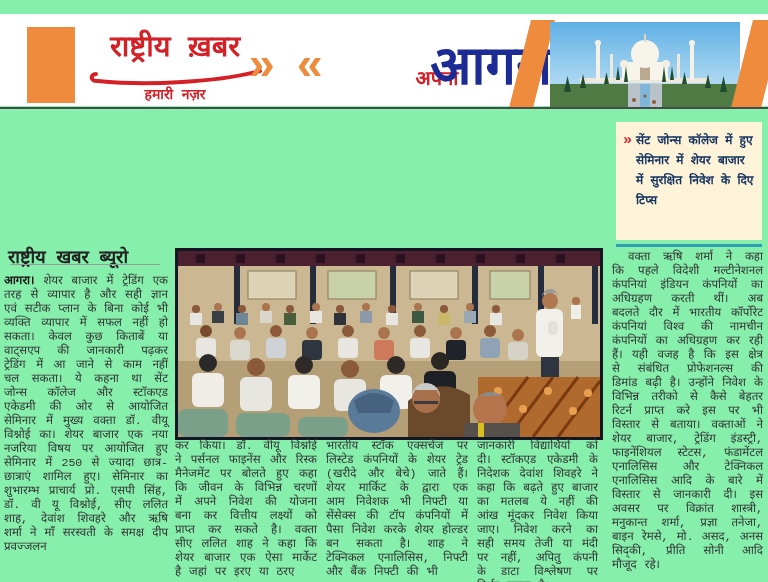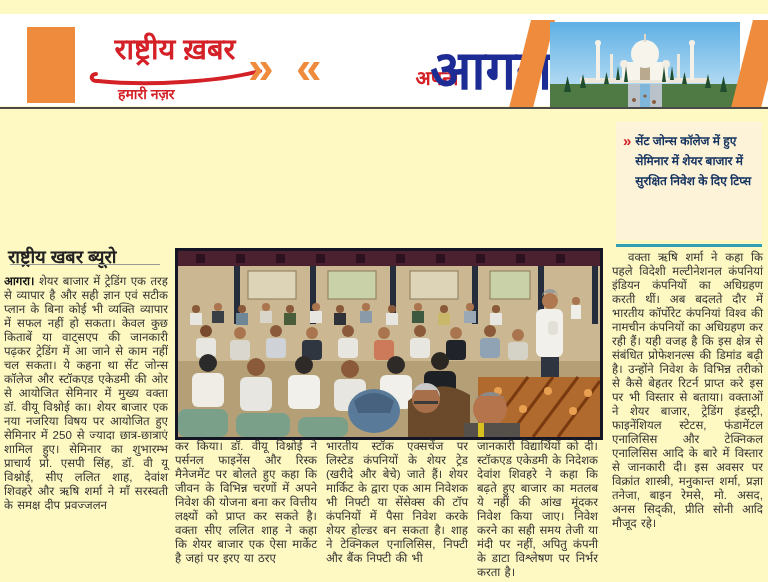--- a/index.html
+++ b/index.html
@@ -1,27 +1,27 @@
 <!DOCTYPE html>
 <html lang="hi"><head>
 <meta charset="utf-8">
 <style>
   html,body{margin:0;padding:0;background:#e9e9e9;}
   .page{
-    position:relative;width:768px;height:582px;background:#fef9c3;
-    font-family:Liberation Sans, sans-serif;overflow:hidden;
+    position:relative;width:768px;height:582px;background:#86efac;
+    font-family:Liberation Mono, monospace;overflow:hidden;
     margin:0 auto;
   }
   
   .mast{position:absolute;left:0;top:14px;width:768px;height:92px;background:#fff;}
   .mast-block{position:absolute;left:27px;top:13px;width:48px;height:76px;background:#ef8b3d;}
   .logo-title{position:absolute;left:80px;top:18px;width:190px;text-align:center;
     font-size:29px;font-weight:bold;color:#d42127;line-height:34px;white-space:nowrap;}
   .logo-swoosh{position:absolute;left:88px;top:54px;width:176px;height:18px;}
-  .logo-tagline{position:absolute;left:118px;top:70px;width:150px;
+  .logo-tagline{position:absolute;left:100px;top:70px;width:150px;text-align:center;
     font-size:14px;font-weight:bold;color:#d42127;white-space:nowrap;}
   .chev{position:absolute;font-weight:bold;color:#ef8b3d;font-size:46px;line-height:46px;top:30px;}
   .chev-r{left:248px;}
   .chev-l{left:296px;}
   .edition-top{position:absolute;left:352px;top:6px;width:170px;text-align:center;
     font-size:20px;font-weight:bold;color:#d42127;margin-top:44px;}
   .edition-city{position:absolute;left:322px;top:20px;width:230px;text-align:right;
     font-size:54px;line-height:72px;font-weight:bold;color:#1d2c94;white-space:nowrap;}
   .stripe{position:absolute;top:6px;height:88px;background:#ef8b3d;transform:skewX(-14deg);}
   .stripe-1{left:520px;width:24px;}

